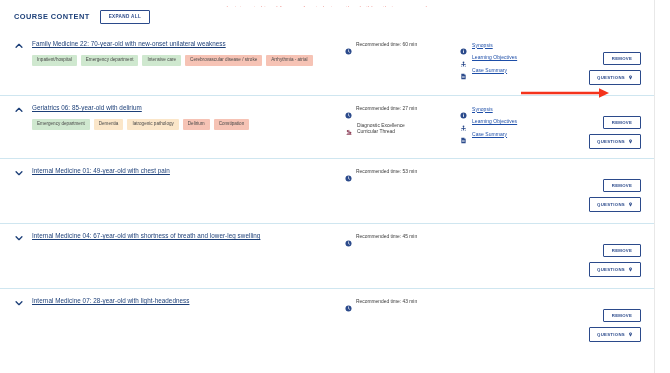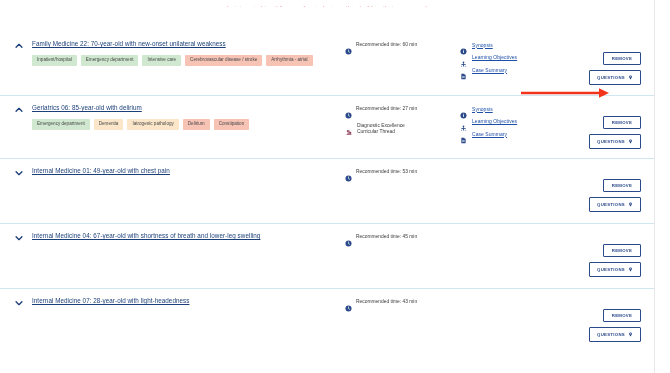--- a/index.html
+++ b/index.html
@@ -252,20 +252,24 @@
 </head>
 <body>
 
 <div class="page">
   <div class="page-inner">
 
     <div class="top-banner">
       <span>be interested in adding one for students as they build on their coursework</span>
     </div>
 
+    <div class="course-header">
+      <div class="course-title">COURSE CONTENT</div>
+      <button class="expand-all-btn">EXPAND ALL</button>
+    </div>
 
     <div class="course-list" id="course-list">
         <div class="course-row" style="min-height: 63px;">
           <div class="row-grid">
             <div class="col-left">
               <div class="title-line">
                 <span class="chevron">
                   <svg viewBox="0 0 12 12" width="10" height="10" aria-hidden="true">
                     <path d="M2.5 7.5 L6 4 L9.5 7.5" fill="none" stroke="#1c3f78" stroke-width="1.6" stroke-linecap="round" stroke-linejoin="round"></path>
                   </svg>

